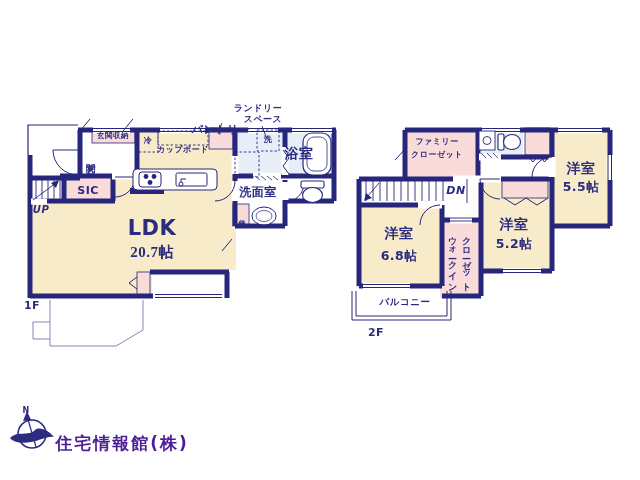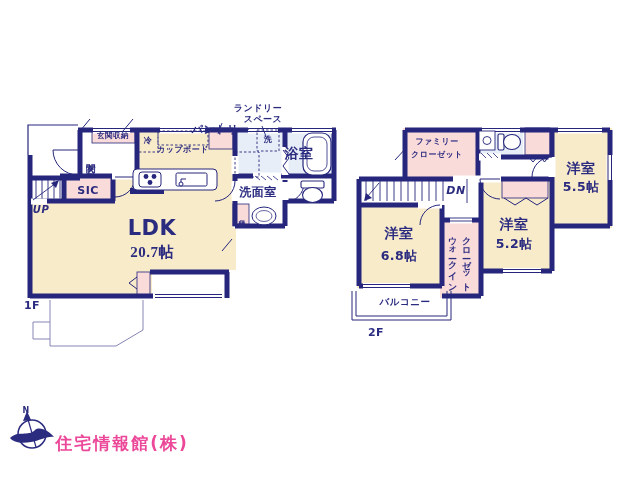--- a/index.html
+++ b/index.html
@@ -3,21 +3,21 @@
 <meta charset="utf-8">
 <style>
   html,body{margin:0;padding:0;background:#fff;}
   .canvas{position:relative;width:640px;height:480px;background:#fff;overflow:hidden;
           font-family:"DejaVu Sans",sans-serif;}
   .canvas svg{position:absolute;left:0;top:0;}
   .lbl{position:absolute;color:#2b2b80;font-weight:700;white-space:nowrap;
        transform:translate(-50%,-50%);line-height:1;letter-spacing:0.5px;}
   .vert{writing-mode:vertical-rl;text-orientation:upright;letter-spacing:1px;}
   .ital{font-style:italic;}
-  .gray{color:#ec4899;letter-spacing:2px;}
+  .gray{color:#4c1d95;letter-spacing:2px;}
 </style>
 </head>
 <body>
 
 <div class="canvas">
 
 <svg width="640" height="480" viewBox="0 0 640 480">
 
   <g>
 

